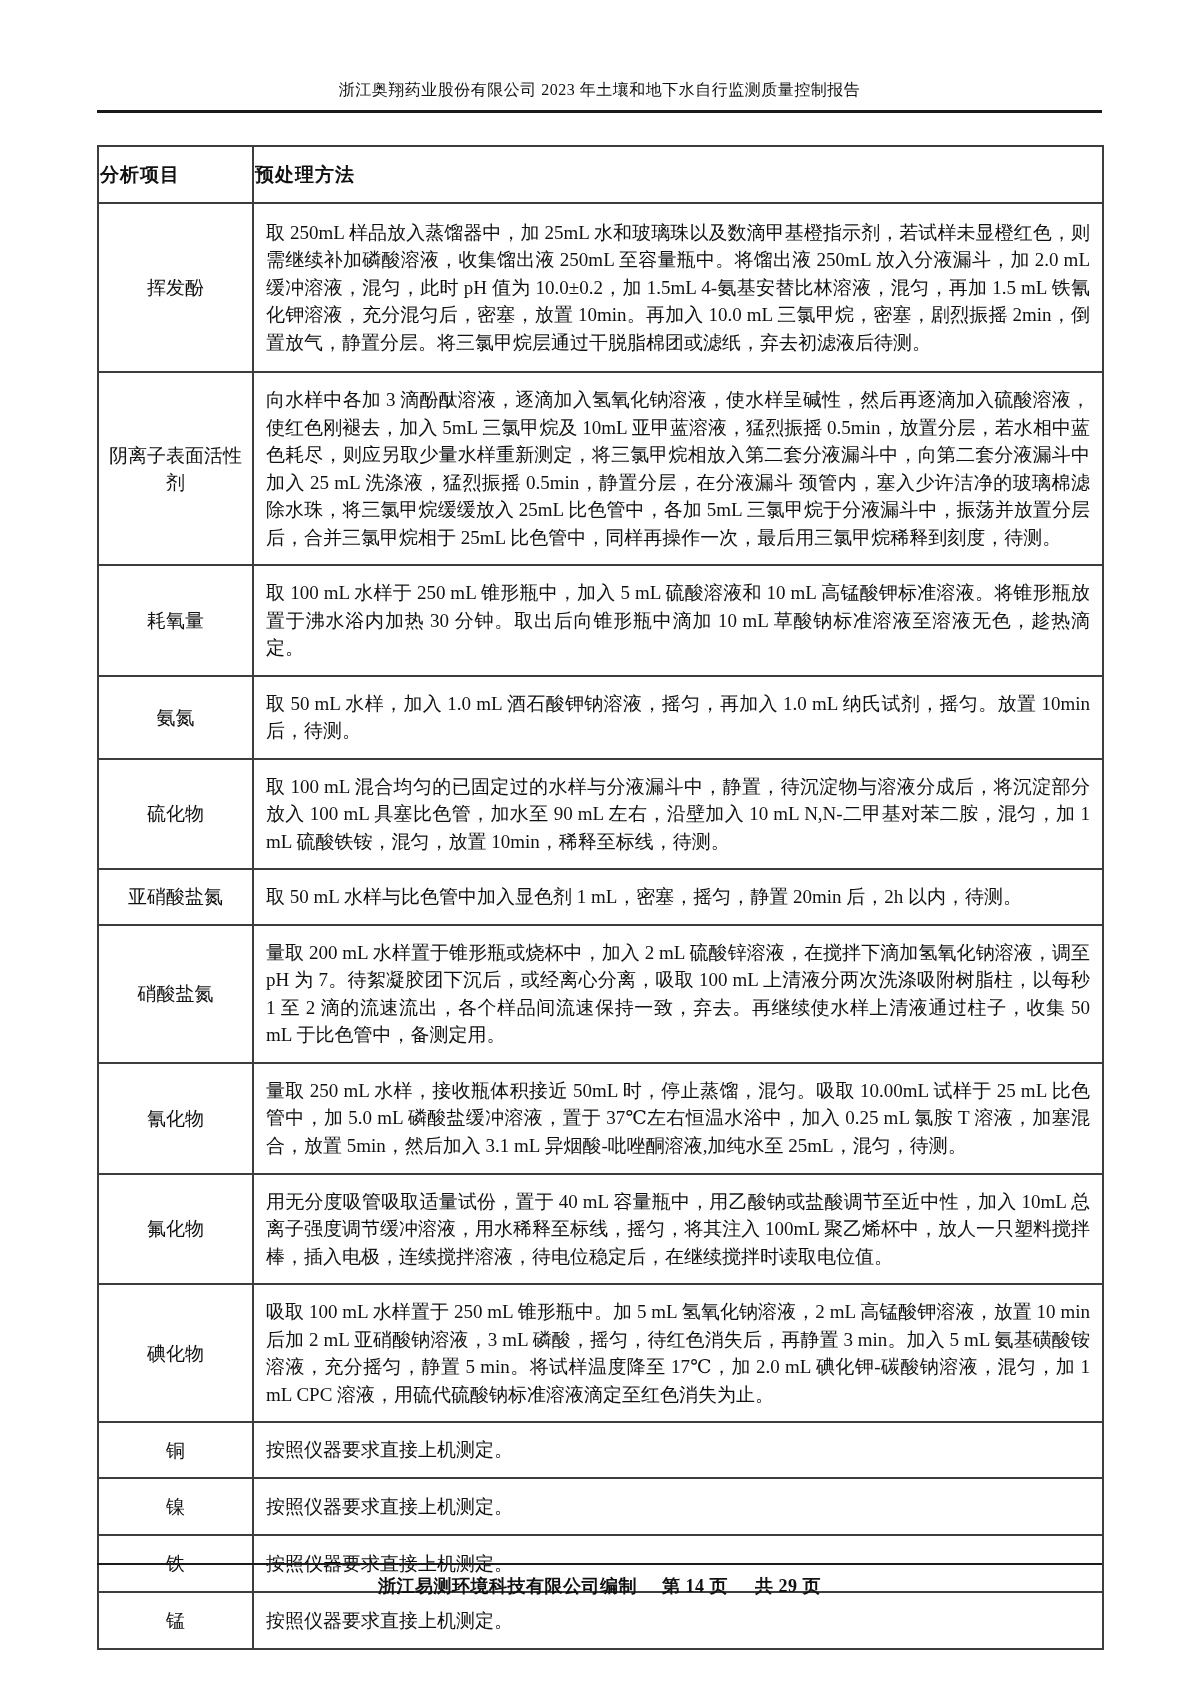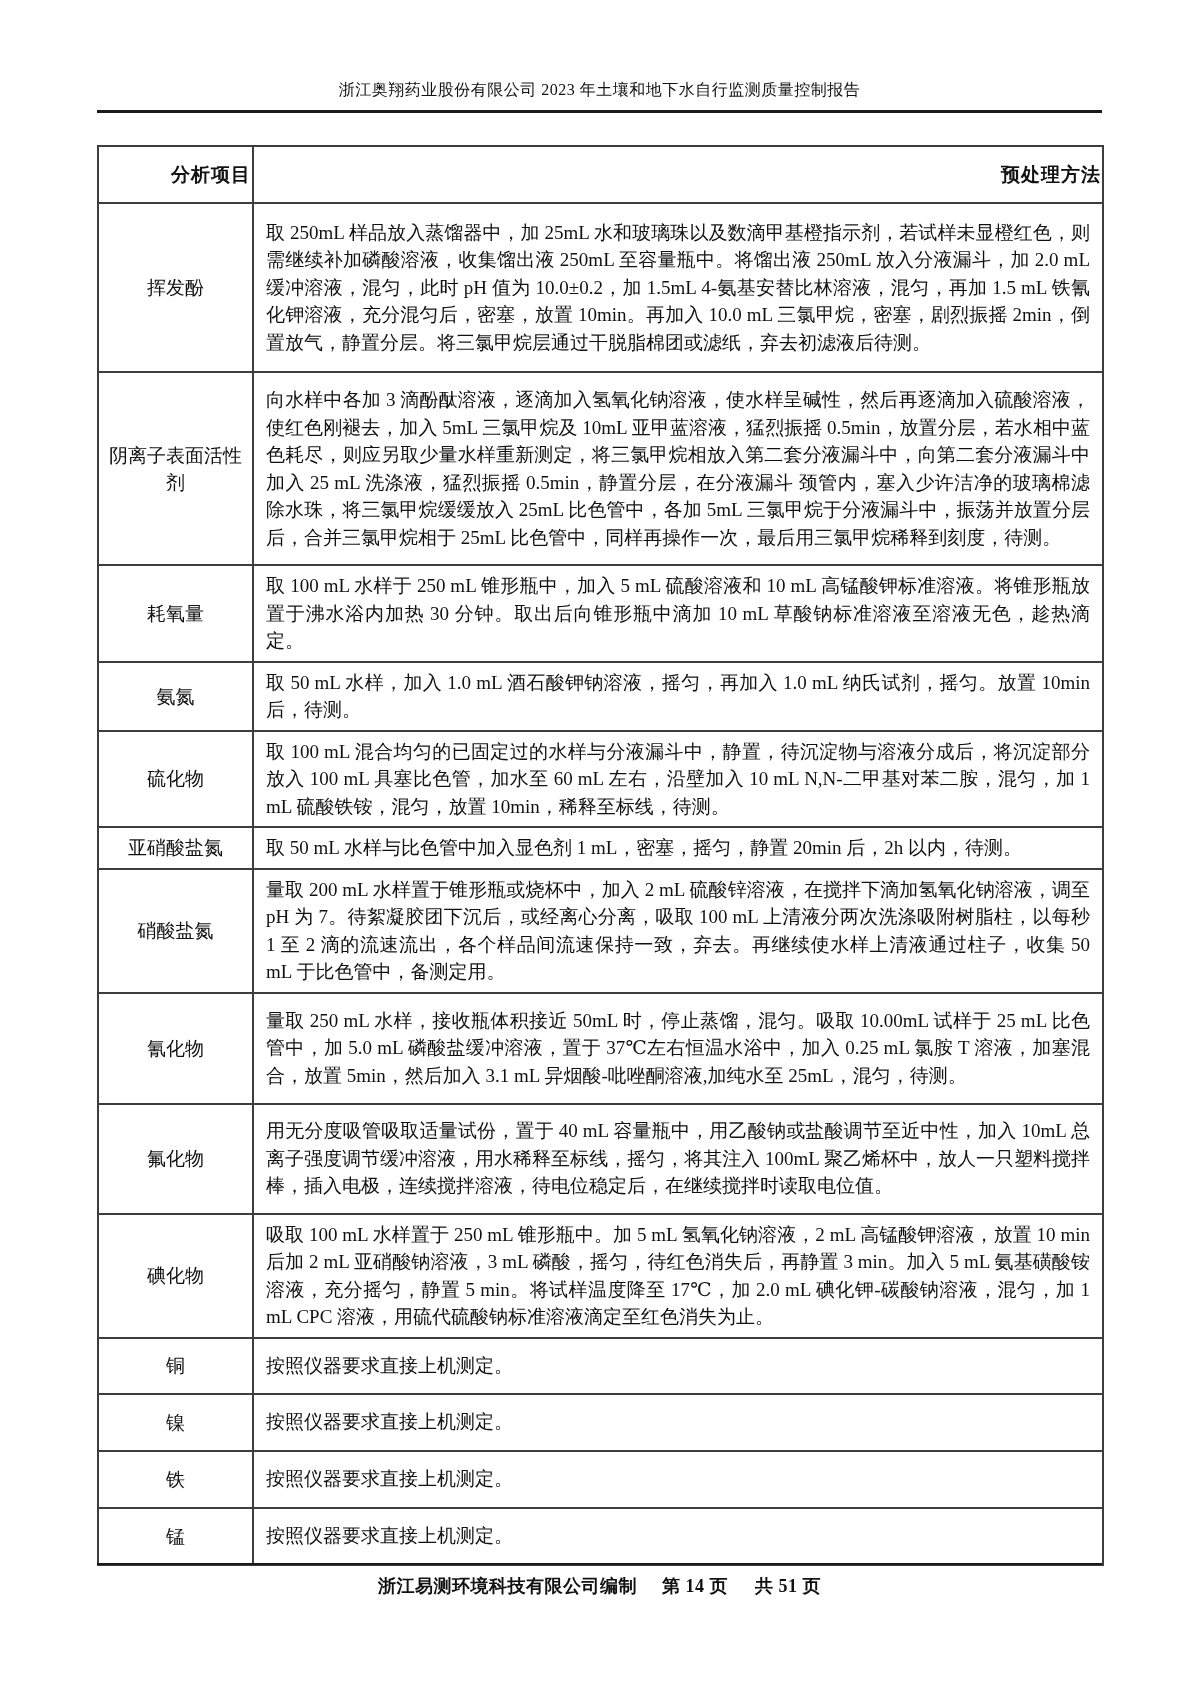--- a/index.html
+++ b/index.html
@@ -41,31 +41,31 @@
     border: 2px solid #3d3d3d;
     font-size: 19px;
     vertical-align: middle;
   }
   table.main-table {
     border: 2px solid #1f1f1f;
   }
   th.col-item, th.col-method {
     font-size: 20px;
     font-weight: bold;
-    text-align: right;
+    text-align: left;
     height: 53px;
     letter-spacing: 1px;
   }
   td.item-cell {
     text-align: center;
     padding: 2px 8px;
     line-height: 27px;
   }
   td.method-cell {
-    padding: 6px 12px;
+    padding: 13px 12px;
     line-height: 27.5px;
     text-align: justify;
     text-justify: inter-character;
   }
   .doc-footer {
     position: absolute;
     top: 1563px;
     left: 97px;
     width: 1005px;
     border-top: 2px solid #1a1a1a;
@@ -108,21 +108,21 @@
       <tr style="height:82px;">
         <td class="item-cell">耗氧量</td>
         <td class="method-cell">取 100 mL 水样于 250 mL 锥形瓶中，加入 5 mL 硫酸溶液和 10 mL 高锰酸钾标准溶液。将锥形瓶放置于沸水浴内加热 30 分钟。取出后向锥形瓶中滴加 10 mL 草酸钠标准溶液至溶液无色，趁热滴定。</td>
       </tr>
       <tr style="height:61px;">
         <td class="item-cell">氨氮</td>
         <td class="method-cell">取 50 mL 水样，加入 1.0 mL 酒石酸钾钠溶液，摇匀，再加入 1.0 mL 纳氏试剂，摇匀。放置 10min 后，待测。</td>
       </tr>
       <tr style="height:83px;">
         <td class="item-cell">硫化物</td>
-        <td class="method-cell">取 100 mL 混合均匀的已固定过的水样与分液漏斗中，静置，待沉淀物与溶液分成后，将沉淀部分放入 100 mL 具塞比色管，加水至 60 mL 左右，沿壁加入 10 mL N,N-二甲基对苯二胺，混匀，加 1 mL 硫酸铁铵，混匀，放置 10min，稀释至标线，待测。</td>
+        <td class="method-cell">取 100 mL 混合均匀的已固定过的水样与分液漏斗中，静置，待沉淀物与溶液分成后，将沉淀部分放入 100 mL 具塞比色管，加水至 90 mL 左右，沿壁加入 10 mL N,N-二甲基对苯二胺，混匀，加 1 mL 硫酸铁铵，混匀，放置 10min，稀释至标线，待测。</td>
       </tr>
       <tr style="height:41px;">
         <td class="item-cell">亚硝酸盐氮</td>
         <td class="method-cell">取 50 mL 水样与比色管中加入显色剂 1 mL，密塞，摇匀，静置 20min 后，2h 以内，待测。</td>
       </tr>
       <tr style="height:110px;">
         <td class="item-cell">硝酸盐氮</td>
         <td class="method-cell">量取 200 mL 水样置于锥形瓶或烧杯中，加入 2 mL 硫酸锌溶液，在搅拌下滴加氢氧化钠溶液，调至 pH 为 7。待絮凝胶团下沉后，或经离心分离，吸取 100 mL 上清液分两次洗涤吸附树脂柱，以每秒 1 至 2 滴的流速流出，各个样品间流速保持一致，弃去。再继续使水样上清液通过柱子，收集 50 mL 于比色管中，备测定用。</td>
       </tr>
       <tr style="height:111px;">
@@ -152,16 +152,16 @@
       <tr style="height:57px;">
         <td class="item-cell">锰</td>
         <td class="method-cell">按照仪器要求直接上机测定。</td>
       </tr>
     </tbody>
   </table>
 
   <div class="doc-footer">
     <span class="footer-company">浙江易测环境科技有限公司编制</span>
     <span class="footer-page">第 14 页</span>
-    <span class="footer-total">共 51 页</span>
+    <span class="footer-total">共 29 页</span>
   </div>
 
 </div>
 
 </body></html>

